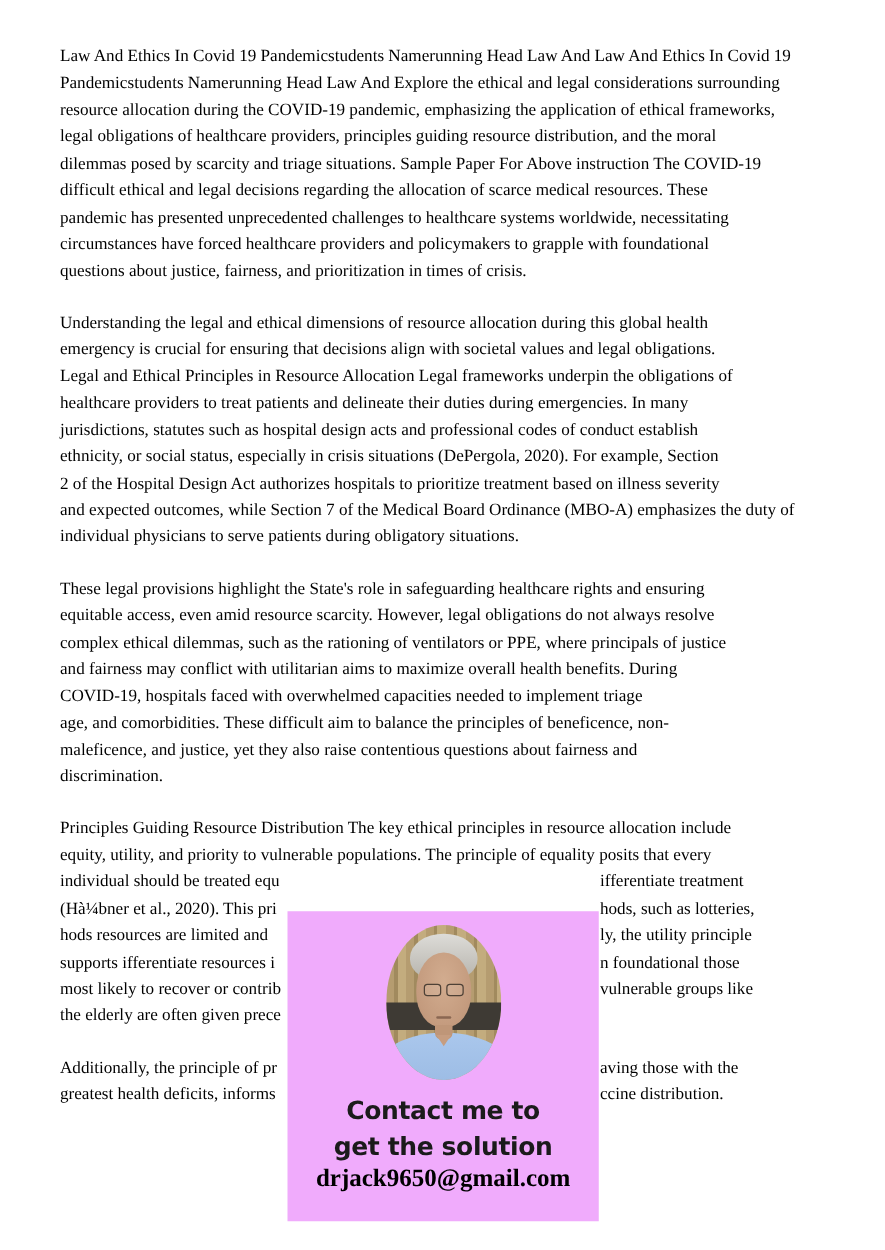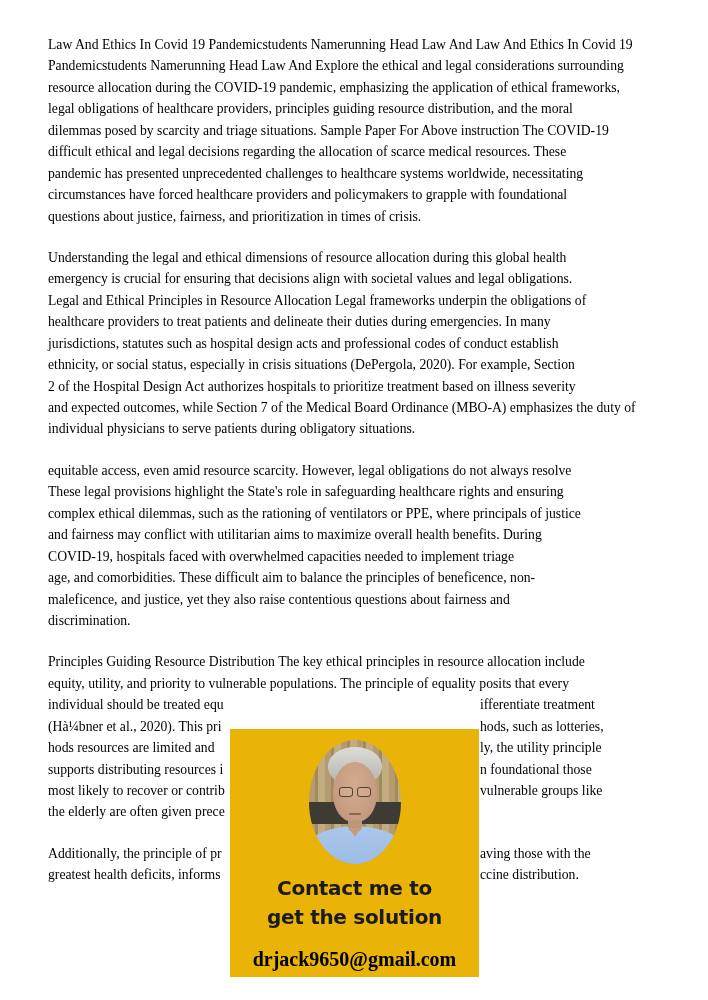--- a/index.html
+++ b/index.html
@@ -98,21 +98,21 @@
   .contact-text{
     margin-top:10px;
     font-family:"DejaVu Sans", sans-serif;
     font-weight:bold;
     font-size:20px;
     line-height:29px;
     color:#1b1b1b;
     letter-spacing:-0.3px;
   }
   .email{
-    margin-top:16px;
+    margin-top:0;
     font-family:"Liberation Serif", serif;
     font-weight:bold;
     font-size:20px;
     color:#000000;
   }
 </style>
 </head>
 <body>
 
 <div class="page">
@@ -134,46 +134,46 @@
         <div class="line">emergency is crucial for ensuring that decisions align with societal values and legal obligations.</div>
         <div class="line">Legal and Ethical Principles in Resource Allocation Legal frameworks underpin the obligations of</div>
         <div class="line">healthcare providers to treat patients and delineate their duties during emergencies. In many</div>
         <div class="line">jurisdictions, statutes such as hospital design acts and professional codes of conduct establish</div>
         <div class="line">ethnicity, or social status, especially in crisis situations (DePergola, 2020). For example, Section</div>
         <div class="line">2 of the Hospital Design Act authorizes hospitals to prioritize treatment based on illness severity</div>
         <div class="line">and expected outcomes, while Section 7 of the Medical Board Ordinance (MBO-A) emphasizes the duty of</div>
         <div class="line">individual physicians to serve patients during obligatory situations.</div>
       </div>
       <div class="para">
+        <div class="line">These legal provisions highlight the State's role in safeguarding healthcare rights and ensuring</div>
         <div class="line">equitable access, even amid resource scarcity. However, legal obligations do not always resolve</div>
-        <div class="line">These legal provisions highlight the State's role in safeguarding healthcare rights and ensuring</div>
         <div class="line">complex ethical dilemmas, such as the rationing of ventilators or PPE, where principals of justice</div>
         <div class="line">and fairness may conflict with utilitarian aims to maximize overall health benefits. During</div>
         <div class="line">COVID-19, hospitals faced with overwhelmed capacities needed to implement triage</div>
         <div class="line">age, and comorbidities. These difficult aim to balance the principles of beneficence, non-</div>
         <div class="line">maleficence, and justice, yet they also raise contentious questions about fairness and</div>
         <div class="line">discrimination.</div>
       </div>
       <div class="para">
         <div class="line">Principles Guiding Resource Distribution The key ethical principles in resource allocation include</div>
         <div class="line">equity, utility, and priority to vulnerable populations. The principle of equality posits that every</div>
         <div class="line"><span class="frag-left">individual should be treated equ</span><span class="frag-right">ifferentiate treatment</span></div>
         <div class="line"><span class="frag-left">(Hà¼bner et al., 2020). This pri</span><span class="frag-right">hods, such as lotteries,</span></div>
         <div class="line"><span class="frag-left">hods resources are limited and</span><span class="frag-right">ly, the utility principle</span></div>
-        <div class="line"><span class="frag-left">supports distributing resources i</span><span class="frag-right">n foundational those</span></div>
+        <div class="line"><span class="frag-left">supports ifferentiate resources i</span><span class="frag-right">n foundational those</span></div>
         <div class="line"><span class="frag-left">most likely to recover or contrib</span><span class="frag-right">vulnerable groups like</span></div>
         <div class="line"><span class="frag-left">the elderly are often given prece</span><span class="frag-right"></span></div>
       </div>
       <div class="para">
         <div class="line"><span class="frag-left">Additionally, the principle of pr</span><span class="frag-right">aving those with the</span></div>
         <div class="line"><span class="frag-left">greatest health deficits, informs</span><span class="frag-right">ccine distribution.</span></div>
       </div>
     </div>
 
-  <div class="overlay" style="background: #eab308;">
+  <div class="overlay" style="background: #f0abfc;">
     <div class="photo">
       <div class="photo-backdrop"></div>
       <div class="chair-band"></div>
       <div class="portrait-hair"></div>
       <div class="portrait-face"></div>
       <div class="portrait-shirt"></div>
       <div class="portrait-neck"></div>
       <div class="collar-v"></div>
       <div class="portrait-glasses">
         <div class="lens"></div>

